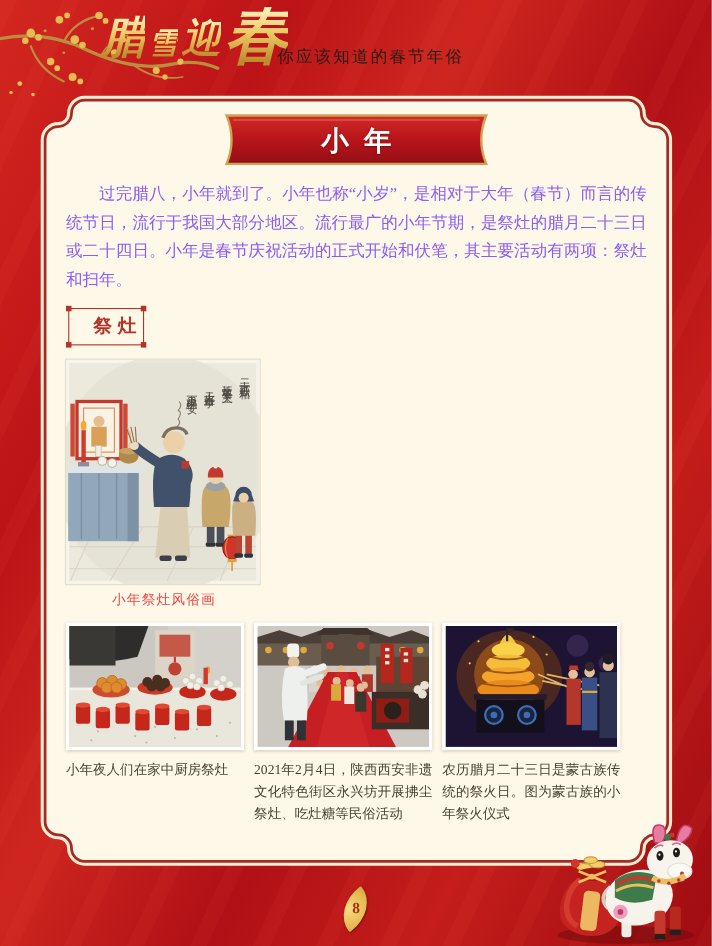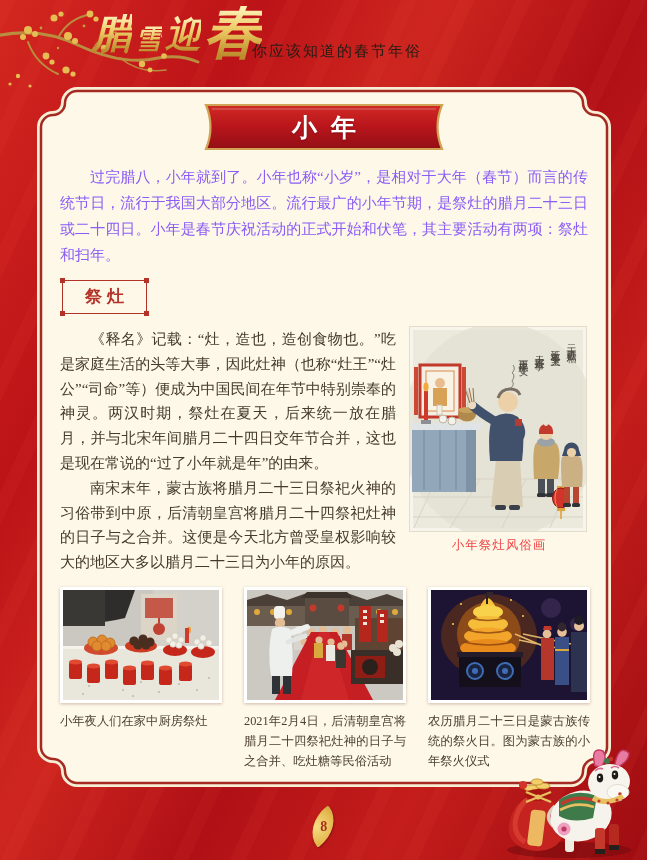--- a/index.html
+++ b/index.html
@@ -33,42 +33,42 @@
   .banner svg{position:absolute;left:0;top:0;}
   .banner .bt{position:absolute;left:0;top:0;width:100%;height:100%;
     display:flex;align-items:center;justify-content:center;
     color:#fff;font-size:25px;font-weight:700;letter-spacing:14px;text-indent:14px;
     text-shadow:0 1px 2px rgba(60,0,0,.4);}
   
   .intro{margin:12px 0 0 0;font-size:15px;line-height:26px;color:#8b5cf6;
     text-align:justify;text-indent:2em;}
   
   .label-box{display:inline-block;position:relative;margin:12px 0 0 2px;
-    border:1.6px solid #b43328;padding:4px 17px 5px 17px;
+    border:1.6px solid #b43328;padding:4px 1px 5px 17px;
     color:#b43328;font-size:17px;font-weight:700;letter-spacing:5px;text-indent:5px;}
   .label-box i{position:absolute;width:5px;height:5px;background:#b43328;}
   .label-box i.c1{left:-3px;top:-3px;} .label-box i.c2{right:-3px;top:-3px;}
   .label-box i.c3{left:-3px;bottom:-3px;} .label-box i.c4{right:-3px;bottom:-3px;}
   
   .columns{display:flex;gap:14px;margin-top:13px;}
   .text-col{flex:1;}
   .text-col p{margin:0;font-size:15px;line-height:24.8px;color:#453a2d;
     text-align:justify;text-indent:2em;}
   .painting-fig{flex:none;width:178px;margin:0;position:relative;}
   .painting-frame{display:block;background:#f6f3ea;box-shadow:0 0 0 1px #e2ddcb;}
   .calli{position:absolute;top:10px;right:10px;display:flex;flex-direction:row-reverse;gap:3px;}
   .calli div{writing-mode:vertical-rl;text-orientation:upright;font-size:10px;
     letter-spacing:1.5px;color:#38322b;line-height:13px;opacity:.88;}
   .calli div:nth-child(2){margin-top:5px;}
   .calli div:nth-child(3){margin-top:10px;}
   .calli div:nth-child(4){margin-top:15px;}
   .seal{position:absolute;top:92px;right:66px;width:7px;height:7px;background:#c23a2e;opacity:.9;}
   .fig-cap{font-size:12.5px;color:#ef4444;text-align:center;margin-top:6px;letter-spacing:1px;}
   
-  .photo-row{display:flex;gap:22px;margin-top:12px;}
+  .photo-row{display:flex;gap:9px;margin-top:12px;}
   .photo-fig{width:162px;margin:0;}
   .photo{display:block;width:156px;height:110px;border:3px solid #fff;
     box-shadow:0 1px 3px rgba(100,20,10,.28);}
   .photo-cap{font-size:12.3px;line-height:20px;color:#4a3e2f;margin-top:8px;text-align:justify;}
   
   .page-badge{position:absolute;left:306px;top:813px;width:34px;height:27px;
     background:radial-gradient(circle at 35% 35%,#f7dc84,#e4b94f 60%,#c89a36);
     border-radius:100% 6% 100% 6%;transform:rotate(-38deg);
     display:flex;align-items:center;justify-content:center;
     box-shadow:0 1px 2px rgba(60,0,0,.5);}
@@ -158,24 +158,20 @@
 
     <div class="label-box">
       <i class="c1"></i>
       <i class="c2"></i>
       <i class="c3"></i>
       <i class="c4"></i>
       <span>祭灶</span>
     </div>
 
     <div class="columns">
-      <div class="text-col">
-        <p>《释名》记载：“灶，造也，造创食物也。”吃是家庭生活的头等大事，因此灶神（也称“灶王”“灶公”“司命”等）便成为中国民间在年节中特别崇奉的神灵。两汉时期，祭灶在夏天，后来统一放在腊月，并与北宋年间腊月二十四日交年节合并，这也是现在常说的“过了小年就是年”的由来。</p>
-        <p>南宋末年，蒙古族将腊月二十三日祭祀火神的习俗带到中原，后清朝皇宫将腊月二十四祭祀灶神的日子与之合并。这便是今天北方曾受皇权影响较大的地区大多以腊月二十三日为小年的原因。</p>
-      </div>
 
       <figure class="painting-fig">
         <svg class="painting-frame" width="176" height="204" viewBox="0 0 176 204">
           <rect width="176" height="204" fill="#f7f4eb"></rect>
           <rect x="3" y="3" width="170" height="198" fill="#ece9dd"></rect>
           <ellipse cx="90" cy="104" rx="98" ry="108" fill="#e4e1d4" opacity=".8"></ellipse>
           <g stroke="#d6d2c4" stroke-width="1" opacity=".9">
             <path d="M3,152 H173"></path>
               <path d="M3,170 H173"></path>
               <path d="M3,190 H173"></path>
@@ -410,21 +406,21 @@
             </g>
 
           <rect x="27" y="16" width="11" height="13" rx="3.5" fill="#f4f2ec"></rect>
           <circle cx="33" cy="33" r="5.2" fill="#e2bd96"></circle>
           <path d="M25,39 Q20,62 24,86 L45,86 Q47,60 43,39 Q33,34 25,39 Z" fill="#eef0ee"></path>
           <path d="M41,44 L60,37" stroke="#eef0ee" stroke-width="6" stroke-linecap="round"></path>
           <path d="M41,52 L58,46" stroke="#e3e5e2" stroke-width="5" stroke-linecap="round"></path>
           <rect x="25" y="86" width="8" height="18" fill="#2e3136"></rect>
           <rect x="36" y="86" width="8" height="18" fill="#2e3136"></rect>
         </svg>
-        <figcaption class="photo-cap">2021年2月4日，后清朝皇宫将腊月二十四祭祀灶神的日子与之合并、吃灶糖等民俗活动</figcaption>
+        <figcaption class="photo-cap">2021年2月4日，陕西西安非遗文化特色街区永兴坊开展拂尘祭灶、吃灶糖等民俗活动</figcaption>
       </figure>
 
       <figure class="photo-fig">
         <svg class="photo" width="156" height="110" viewBox="0 0 156 110">
           <rect width="156" height="110" fill="#1d1433"></rect>
           <circle cx="120" cy="18" r="10" fill="#4a3566" opacity=".5"></circle>
           <circle cx="146" cy="34" r="7" fill="#4a3566" opacity=".5"></circle>
           <ellipse cx="58" cy="46" rx="48" ry="42" fill="#7a3a12" opacity=".5"></ellipse>
           <ellipse cx="58" cy="44" rx="32" ry="32" fill="#c66a14" opacity=".55"></ellipse>
 

